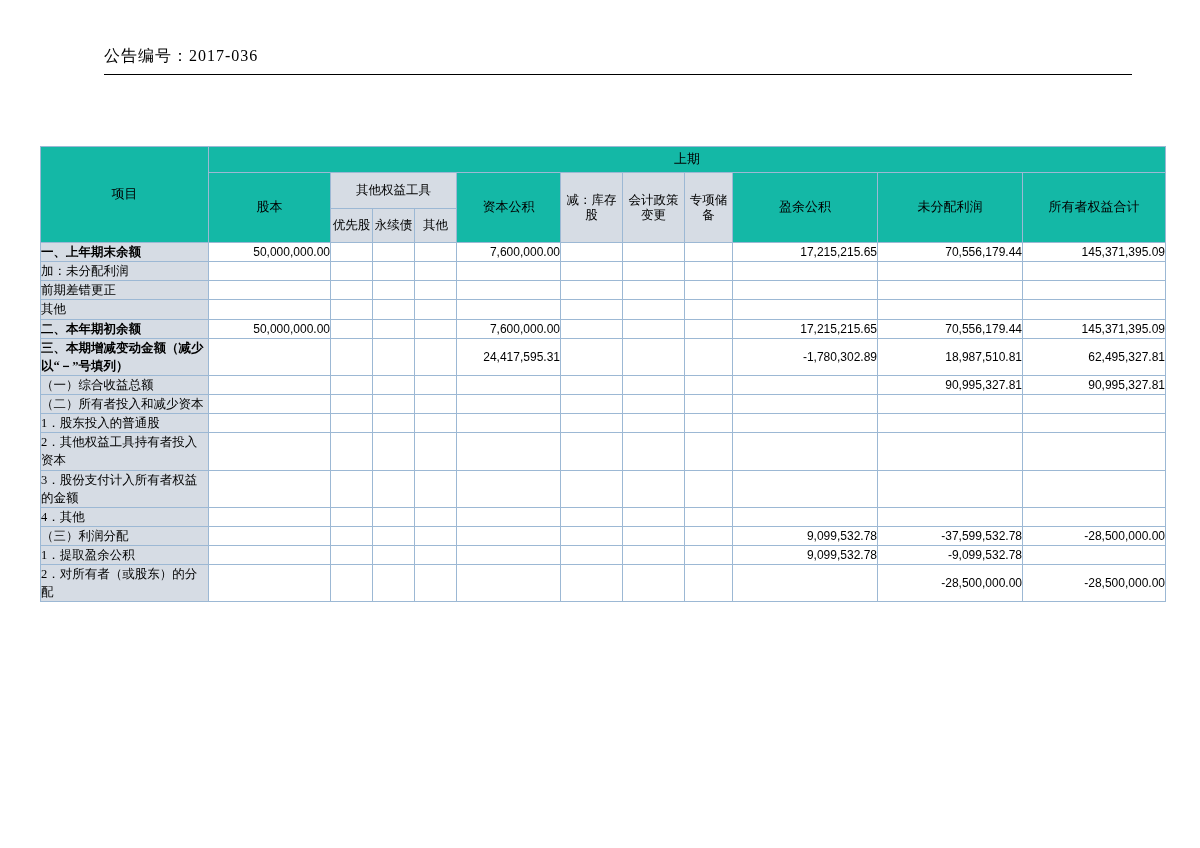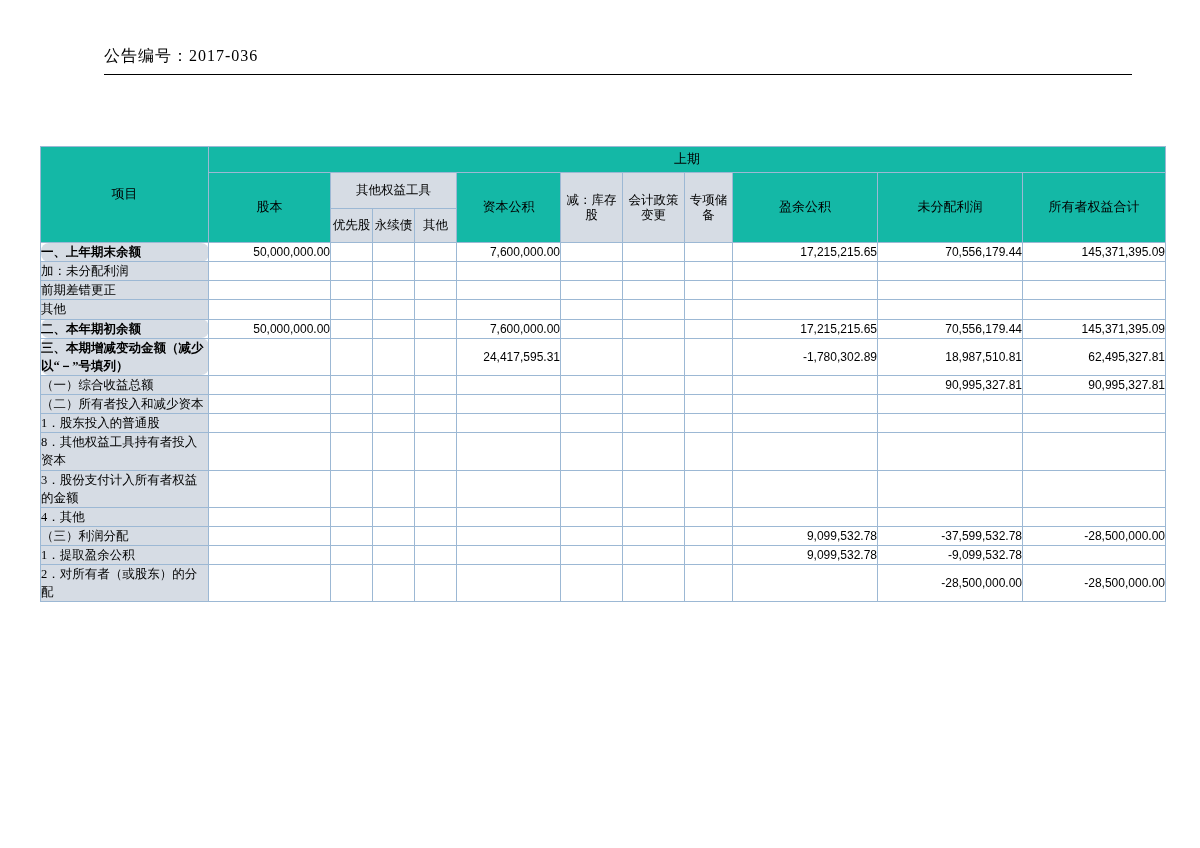--- a/index.html
+++ b/index.html
@@ -83,21 +83,20 @@
   }
   .rowlabel {
     background: #d6dce4;
     font-size: 12.5px;
     line-height: 1.45;
     padding: 3px 5px 3px 7px;
     text-align: left;
   }
   .rowlabel.bold {
     font-weight: bold;
-    border-radius: 8px;
   }
   .num {
     text-align: right;
     padding: 3px 6px 3px 3px;
     font-family: "Liberation Sans", sans-serif;
     font-size: 12px;
     white-space: nowrap;
   }
   .num.bold {
     font-weight: normal;
@@ -276,21 +275,21 @@
             <td class="num blank"></td>
             <td class="num blank"></td>
             <td class="num blank"></td>
             <td class="num blank"></td>
             <td class="num blank"></td>
             <td class="num blank"></td>
             <td class="num blank"></td>
             <td class="num blank"></td>
           </tr>
           <tr>
-            <td class="rowlabel indent1">8．其他权益工具持有者投入资本</td>
+            <td class="rowlabel indent1">2．其他权益工具持有者投入资本</td>
             <td class="num blank"></td>
             <td class="num blank"></td>
             <td class="num blank"></td>
             <td class="num blank"></td>
             <td class="num blank"></td>
             <td class="num blank"></td>
             <td class="num blank"></td>
             <td class="num blank"></td>
             <td class="num blank"></td>
             <td class="num blank"></td>

